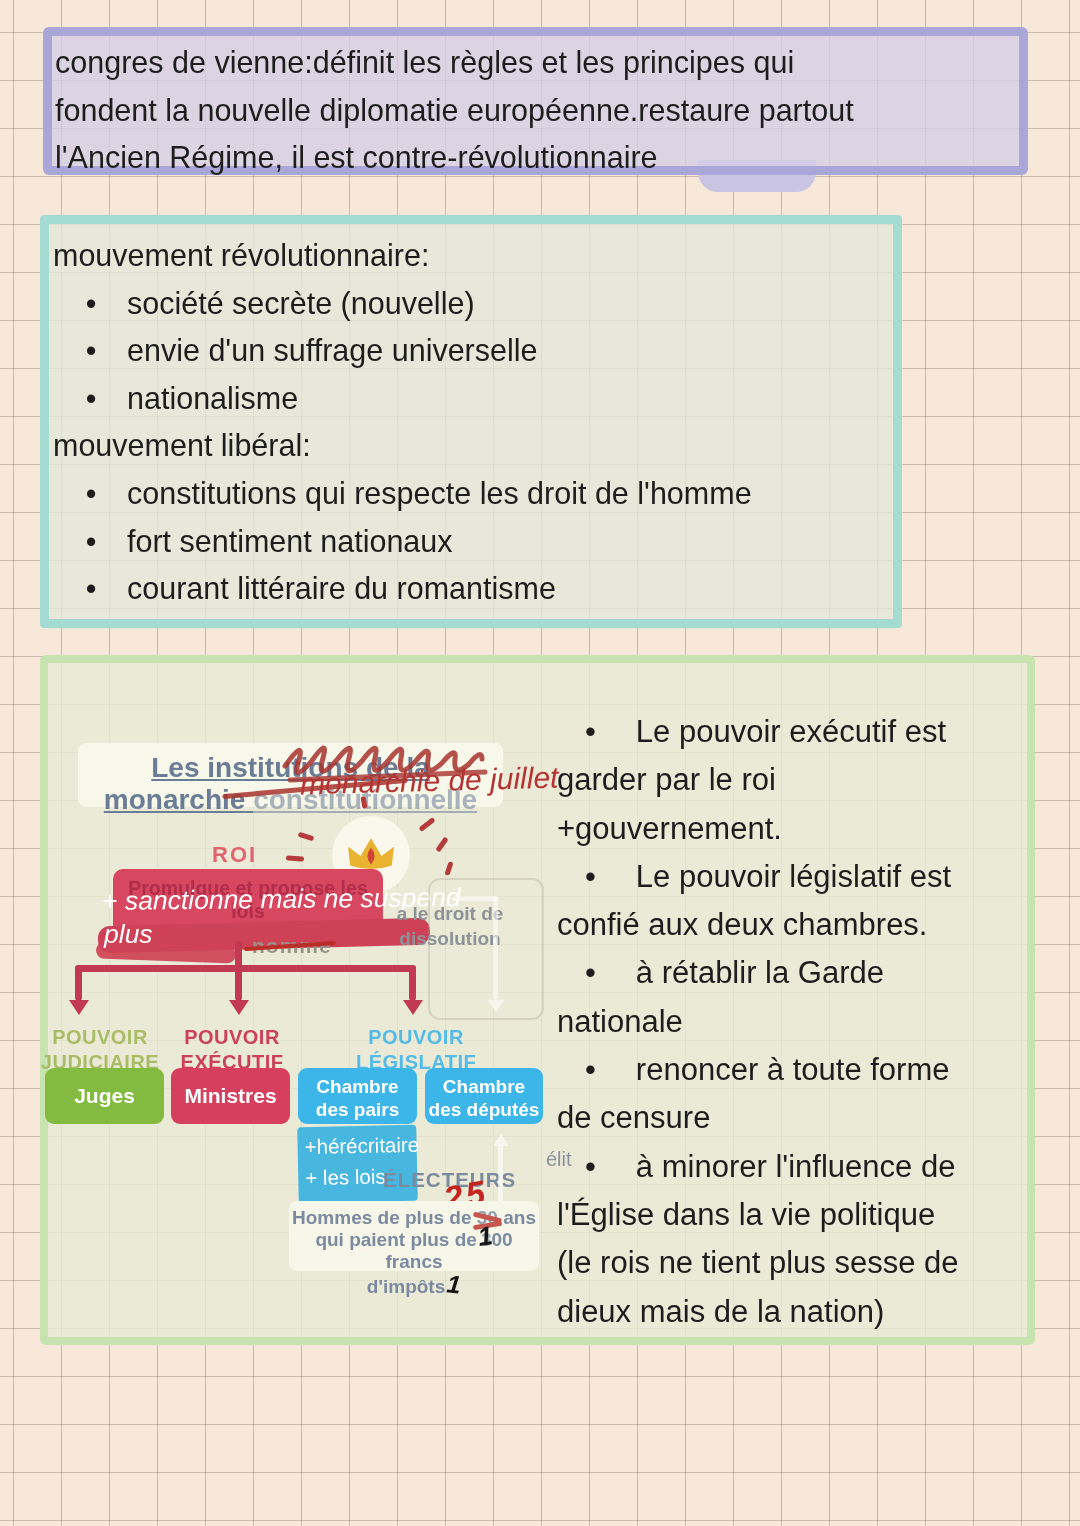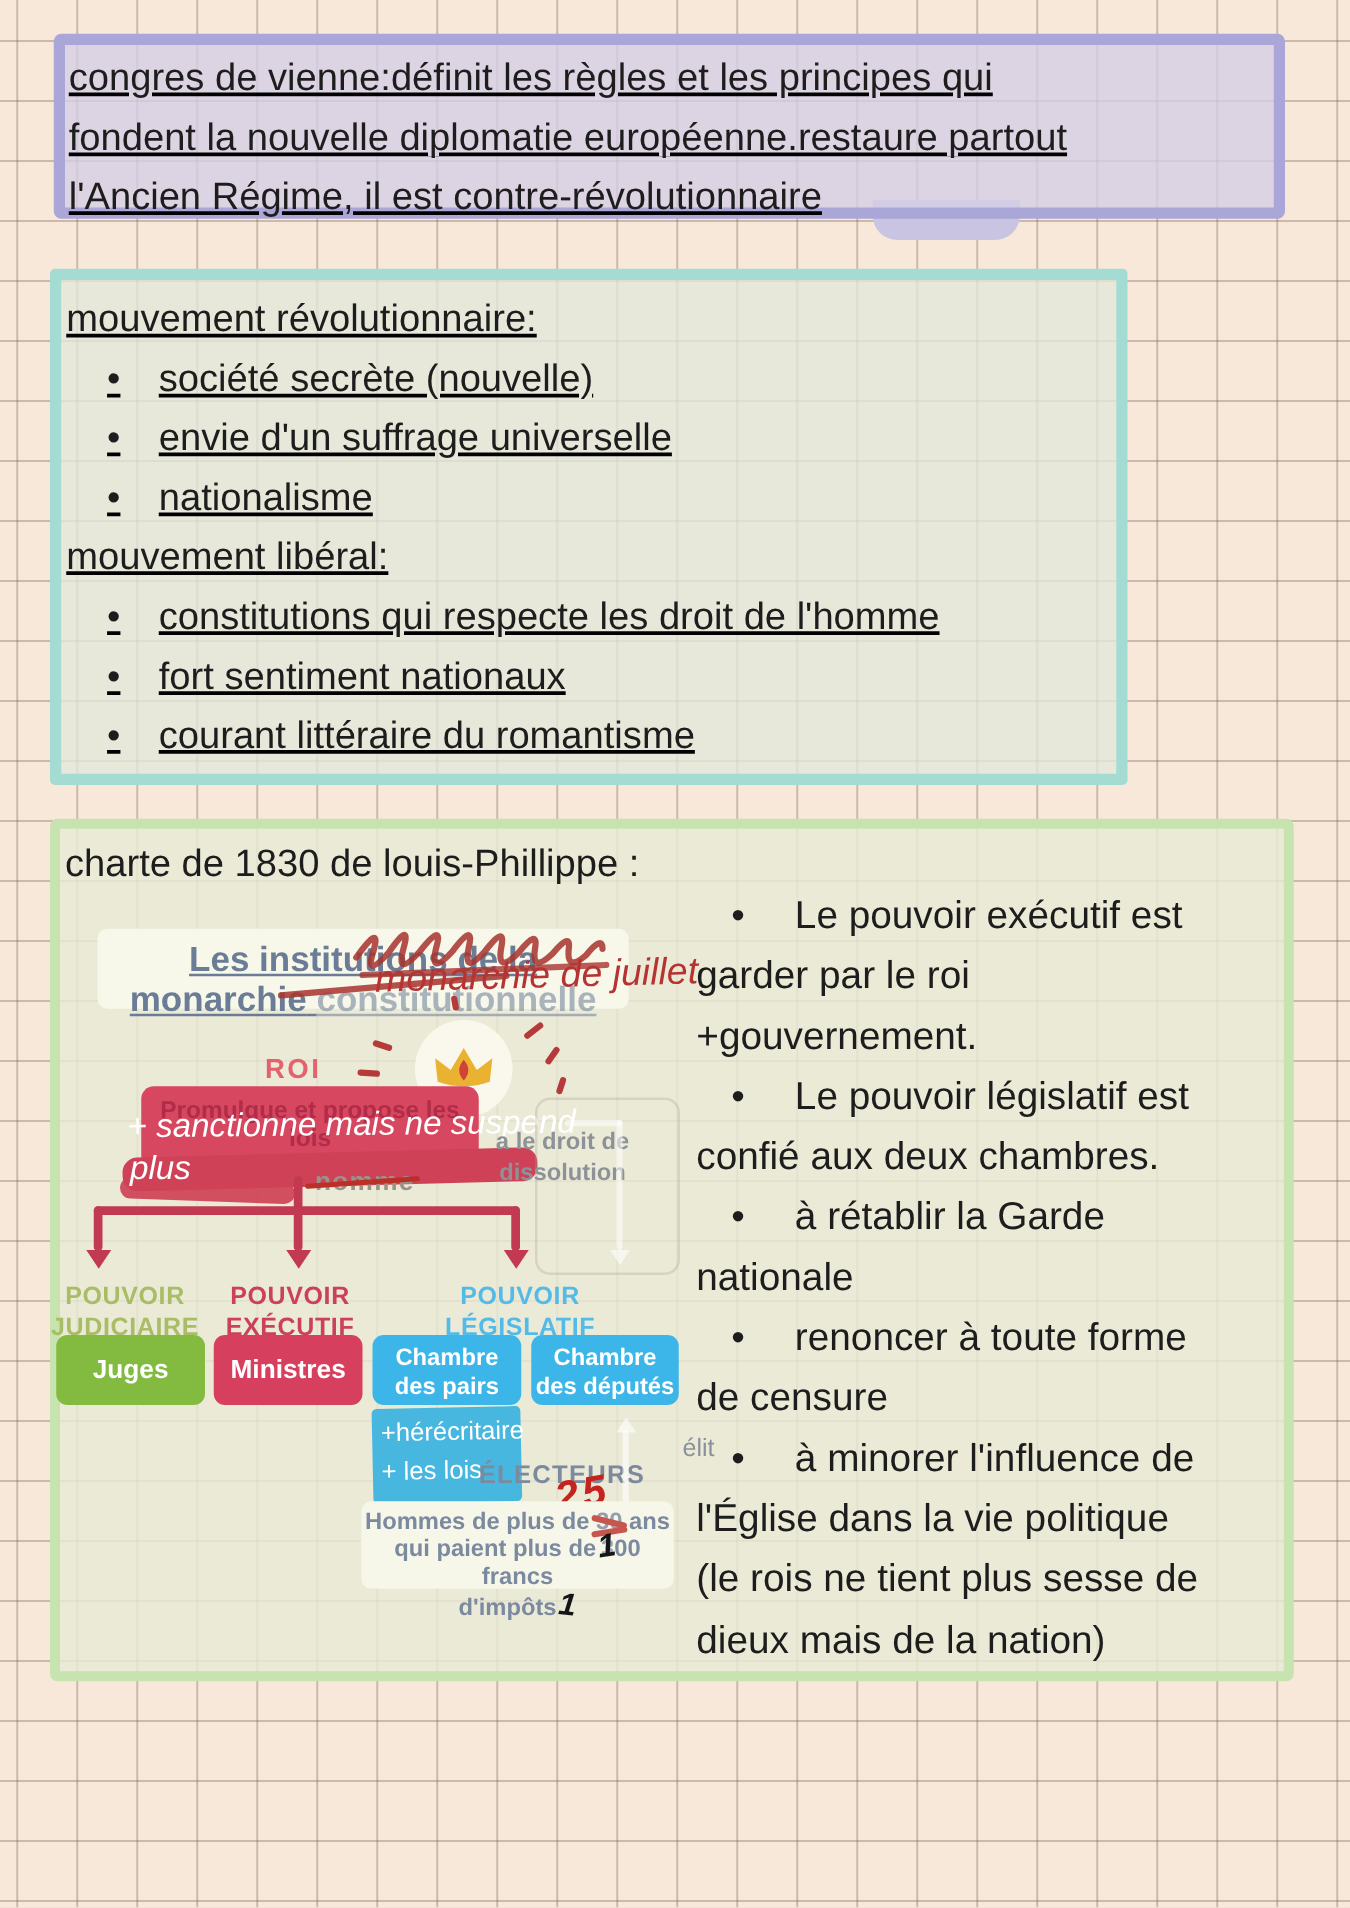--- a/index.html
+++ b/index.html
@@ -8,21 +8,21 @@
     background-color:#f8e8da;
     background-image:
       linear-gradient(to right, rgba(115,96,84,0.34) 1.3px, transparent 1.3px),
       linear-gradient(to bottom, rgba(115,96,84,0.34) 1.3px, transparent 1.3px);
     background-size:48px 48px;background-position:13px 32px;
     font-family:"Liberation Sans","DejaVu Sans",sans-serif;
   }
   .abs{position:absolute;}
   .pre{white-space:pre-line;}
   .note-text{font-size:30.5px;line-height:47.6px;color:#1d1d1d;}
-  .hl{border-style:solid;border-radius:6px;box-sizing:border-box;text-decoration:underline;}
+  .hl{border-style:solid;border-radius:6px;box-sizing:border-box;}
   .bul-row{display:flex;align-items:flex-start;}
   .bul-dot{width:20px;text-align:center;flex:0 0 auto;}
   
   .dg-blue{color:#6b7d96;font-weight:bold;}
   .dg-gray{color:#8d9299;font-weight:bold;}
   .pow-label{font-weight:bold;font-size:20px;line-height:25px;text-align:center;letter-spacing:.5px;}
   .pow-box{border-radius:9px;color:#fff;font-weight:bold;text-align:center;box-sizing:border-box;}
   .arrowline{background:#c13a52;border-radius:4px;}
   .tri-down{width:0;height:0;border-left:10px solid transparent;border-right:10px solid transparent;border-top:15px solid #c13a52;}
   .tri-up-w{width:0;height:0;border-left:8px solid transparent;border-right:8px solid transparent;border-bottom:12px solid rgba(255,255,255,0.6);}
@@ -75,21 +75,20 @@
       </div>
       <div class="note-text bul-row">
         <span class="bul-dot" style="margin-left:28px;">•</span>
         <span style="margin-left:26px;">courant littéraire du romantisme</span>
       </div>
     </div>
   </div>
 
   <div class="abs hl" style="left:40px;top:655px;width:995px;height:690px;border-width:8px;border-color:rgba(197,227,173,0.95);background:rgba(232,234,214,0.82);"></div>
 
-  <div class="abs note-text" style="left:52px;top:668px;">charte de 1830 de louis-Phillippe :</div>
 
   <div class="abs" style="left:557px;top:708px;width:478px;font-size:31px;line-height:48.3px;color:#1d1d1d;">
     <div><span class="pre" style="margin-left:28px;margin-right:40px;">•</span><span class="pre">Le pouvoir exécutif est
 garder par le roi
 +gouvernement.</span></div>
     <div><span class="pre" style="margin-left:28px;margin-right:40px;">•</span><span class="pre">Le pouvoir législatif est
 confié aux deux chambres.</span></div>
     <div><span class="pre" style="margin-left:28px;margin-right:40px;">•</span><span class="pre">à rétablir la Garde
 nationale</span></div>
     <div><span class="pre" style="margin-left:28px;margin-right:40px;">•</span><span class="pre">renoncer à toute forme

